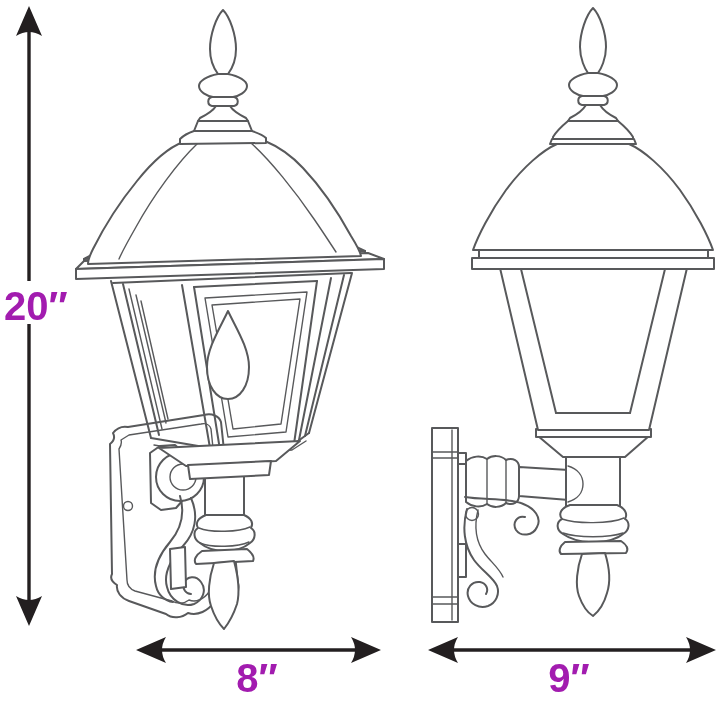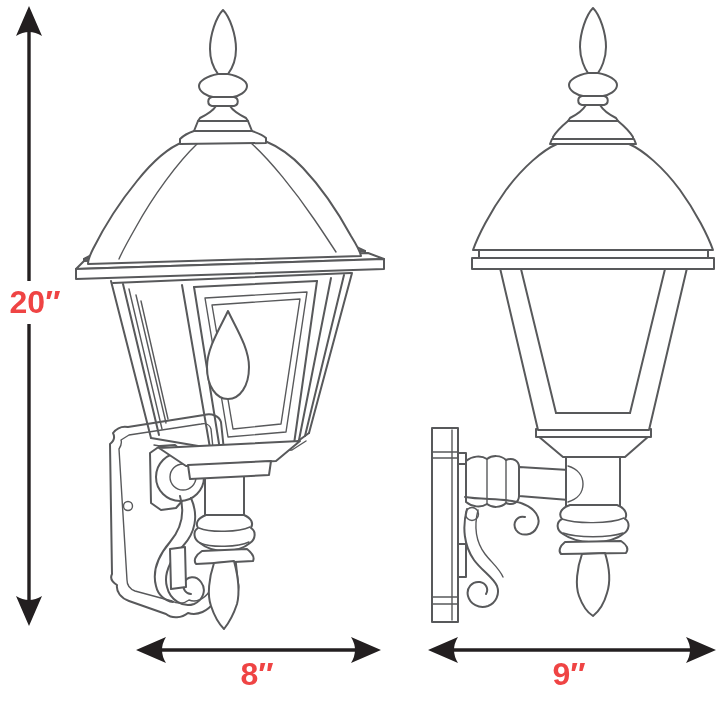--- a/index.html
+++ b/index.html
@@ -9,21 +9,21 @@
   }
   .stage svg{position:absolute;left:0;top:0;}
   
   .ln{fill:none;stroke:#58595b;stroke-width:2;stroke-linecap:round;stroke-linejoin:round;}
   .lw{fill:#ffffff;stroke:#58595b;stroke-width:2;stroke-linecap:round;stroke-linejoin:round;}
   .thin{stroke-width:1.4;}
   
   .dm{fill:none;stroke:#231f20;stroke-width:3.4;}
   .dh{fill:#231f20;stroke:none;}
   .dim-label{
-    position:absolute;color:#ef4444;font-weight:bold;font-size:32px;line-height:1;
+    position:absolute;color:#a21caf;font-weight:bold;font-size:40px;line-height:1;
     text-align:center;letter-spacing:0;user-select:none;
   }
   #label-height{left:4px;top:286px;width:62px;}
   #label-front-width{left:217px;top:658px;width:80px;}
   #label-side-width{left:529px;top:658px;width:80px;}
 </style>
 </head>
 <body>
 
 <div class="stage">

